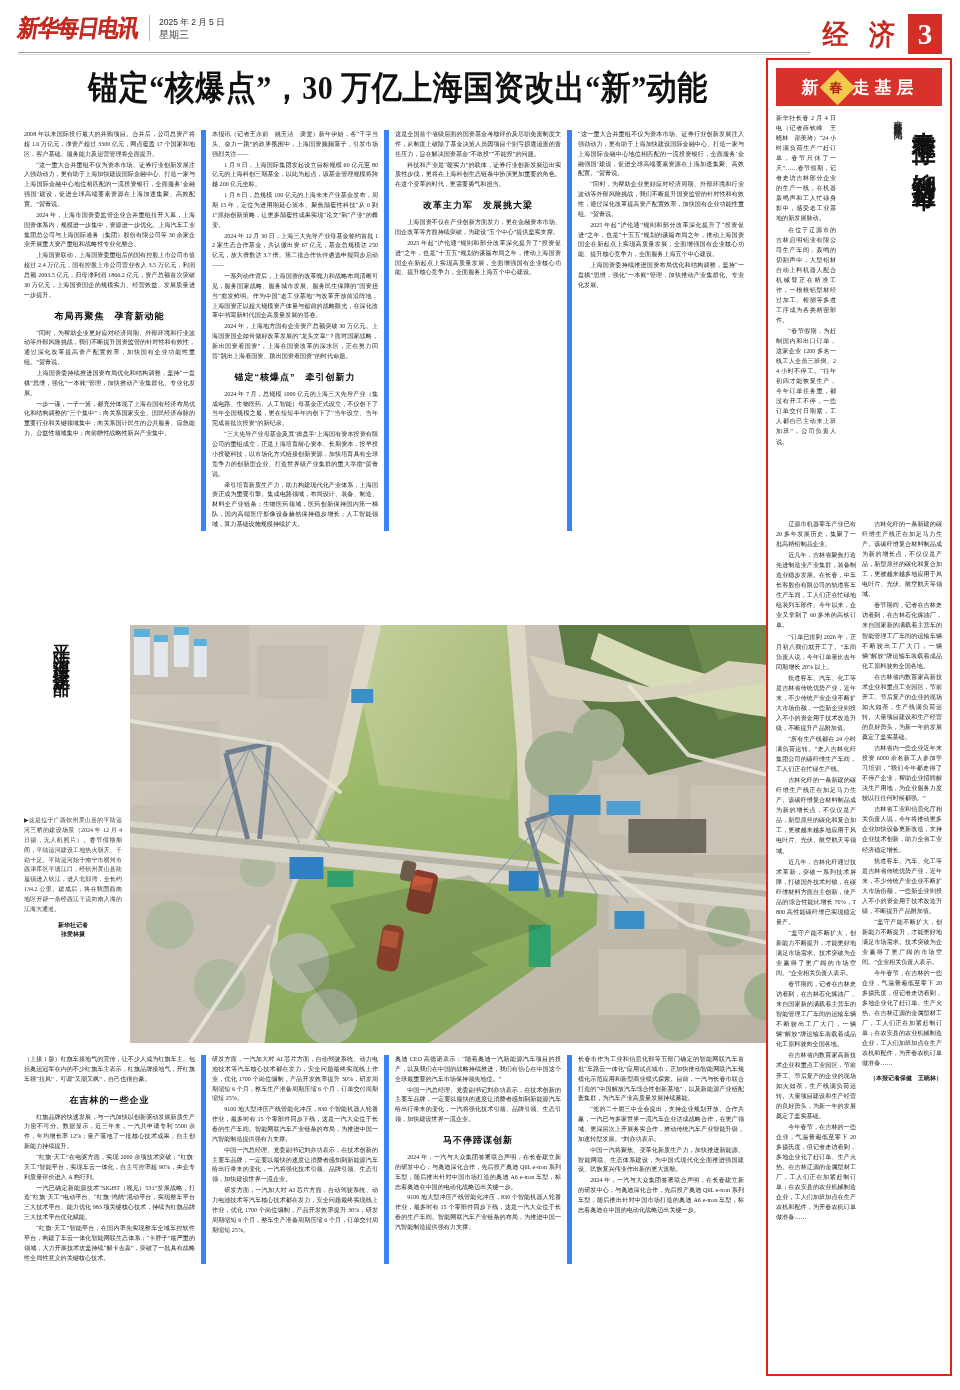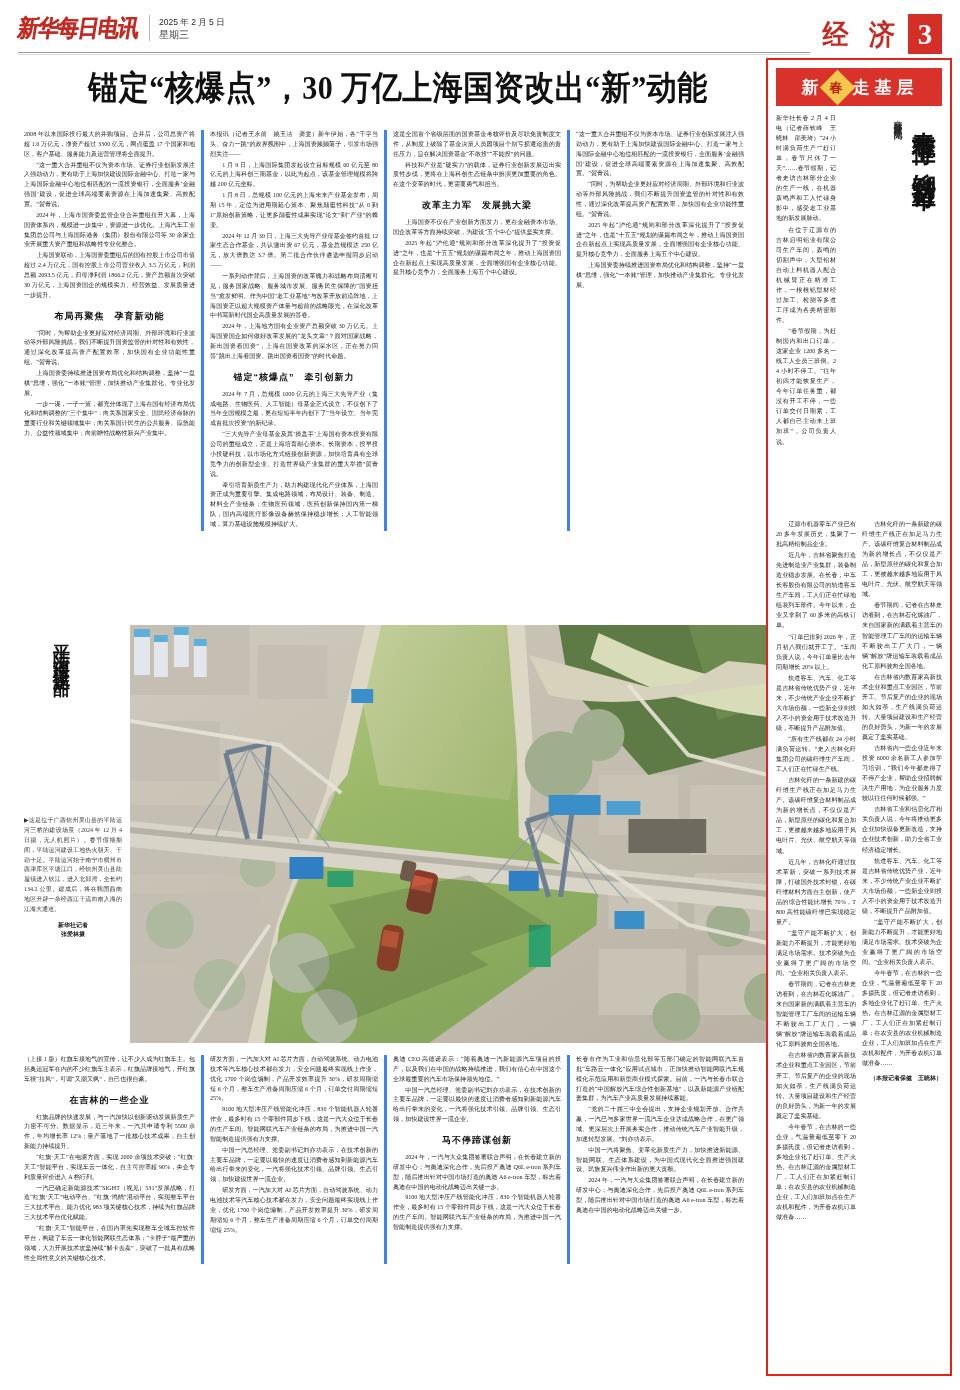--- a/index.html
+++ b/index.html
@@ -45,21 +45,21 @@
     font-size:30px;font-weight:bold;letter-spacing:0.5px;
     font-family:"Liberation Serif",serif;color:#111;
     text-align:center;line-height:1.18;
     transform:scaleY(1.12);transform-origin:top center;
   }
 
   
   .body-area{position:absolute;left:18px;top:130px;width:750px;}
   .cols{display:flex;gap:0;}
   .col{width:183px;padding:0 6px;box-sizing:border-box;position:relative;}
-  .col + .col{border-left:3px solid #3b82f6;}
+  .col + .col{border-left:5px solid #3b82f6;}
 
   .p{
     font-size:6.1px;line-height:1.62;text-align:justify;color:#222;
     margin:0 0 1px 0;text-indent:2em;
     font-family:"Liberation Serif",serif;
     word-break:break-all;
   }
   .p.lead{text-indent:0;}
   .sub-h{
     text-align:center;font-weight:bold;font-size:9px;margin:9px 0 6px;

